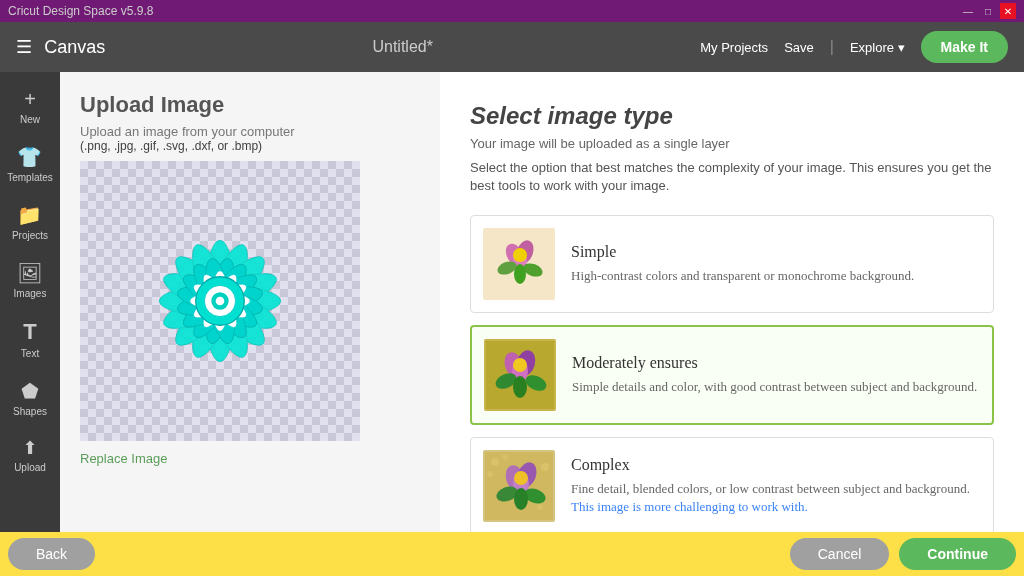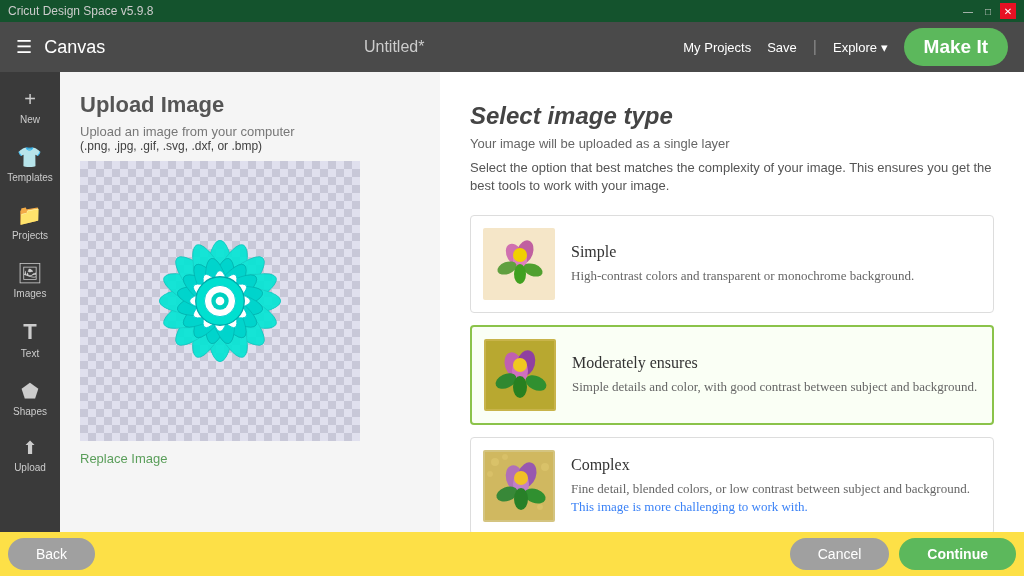--- a/index.html
+++ b/index.html
@@ -1,20 +1,20 @@
 <!DOCTYPE html>
 <html><head>
   <meta charset="utf-8">
   <style>
     * { box-sizing: border-box; margin: 0; padding: 0; }
     body { font-family: 'Segoe UI', Arial, sans-serif; background: #f0f0f0; width: 1024px; height: 576px; overflow: hidden; }
 
     
     #titlebar {
-      background: #14532d;
+      background: #701a75;
       height: 22px;
       display: flex;
       align-items: center;
       justify-content: space-between;
       padding: 0 8px;
       color: #ccc;
       font-size: 12px;
       gap: 13px;
     }
     #titlebar-controls { display: flex; gap: 4px; }
@@ -41,21 +41,21 @@
     #my-projects { font-size: 13px; cursor: pointer; }
     #save-btn { font-size: 13px; cursor: pointer; }
     #separator { color: #888; }
     #explore-btn { display: flex; align-items: center; gap: 4px; font-size: 13px; cursor: pointer; }
     #make-it-btn {
       background: #5cb85c;
       color: white;
       border: none;
       padding: 8px 20px;
       border-radius: 20px;
-      font-size: 19px;
+      font-size: 14px;
       font-weight: 600;
       cursor: pointer;
     }
 
     
     #main { display: flex; height: calc(576px - 22px - 50px - 44px); }
 
     
     #sidebar {
       width: 60px;

